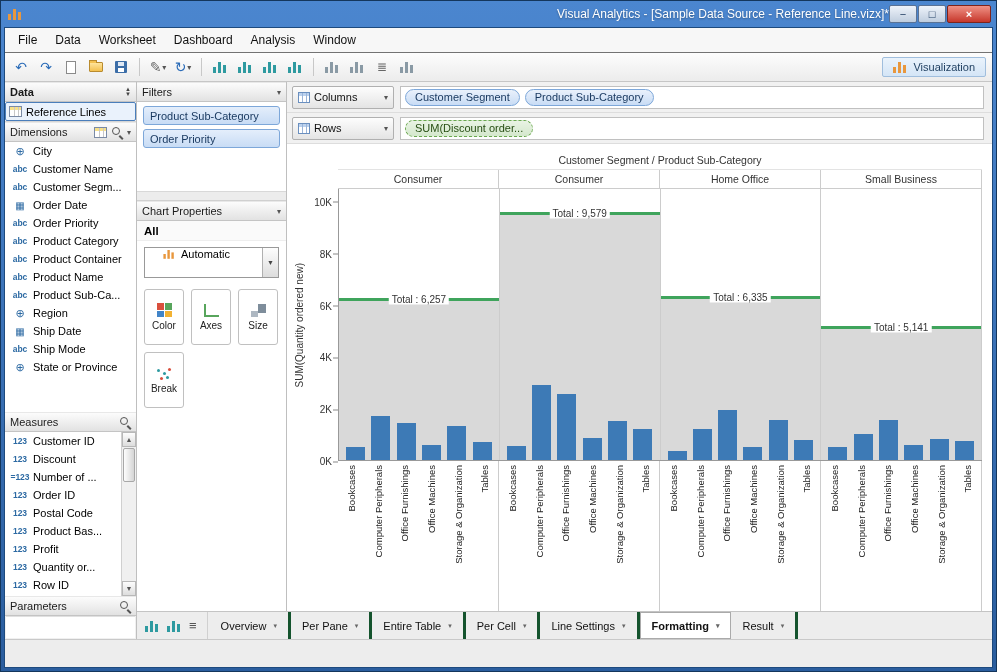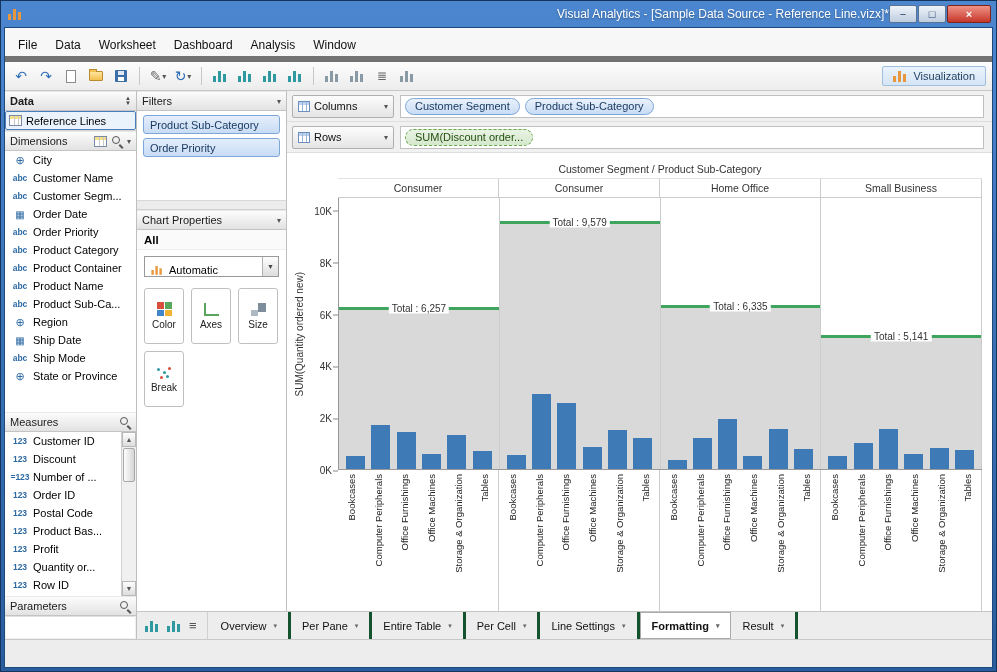--- a/index.html
+++ b/index.html
@@ -8,21 +8,21 @@
   
   .titlebar{height:26px;display:flex;align-items:center;color:#fff;font-size:12px}
   .app-icon{width:16px;height:14px;margin:0 6px 0 4px}
   .title{flex:1;text-align:right;text-shadow:0 1px 2px rgba(0,0,0,.35);white-space:nowrap;overflow:hidden}
   .win-btns{display:flex;gap:1px;margin-right:2px}
   .win-btn{height:18px;display:flex;align-items:center;justify-content:center;font-size:11px;border-radius:2px;cursor:default}
   .win-btn.min,.win-btn.max{width:28px;background:linear-gradient(#eef3fa,#bfcdde);border:1px solid #5a7294;color:#1c3a5e}
   .win-btn.close{width:44px;background:linear-gradient(#f09286,#c6372b);border:1px solid #7e231b;color:#fff;font-weight:bold}
   
   .inner{flex:1;min-height:0;background:#f0f0f0;border:1px solid #1d4a7e;display:flex;flex-direction:column}
-  .menubar{height:34px;background:#f7f7f7;border-bottom:6px solid #737373;display:flex;align-items:flex-end;padding-left:4px}
+  .menubar{height:25px;background:#f7f7f7;border-bottom:1px solid #737373;display:flex;align-items:center;padding-left:4px}
   .menu-item{padding:4px 9px;font-size:12px;color:#111}
   .toolbar{height:29px;background:linear-gradient(#fdfdfd,#ececec);border-bottom:1px solid #c6c6c6;display:flex;align-items:center;padding:0 6px;gap:5px}
   .tb-sep{width:1px;height:18px;background:#c8c8c8;margin:0 3px}
   .tb-btn{min-width:20px;height:22px;display:flex;align-items:center;justify-content:center;border-radius:2px;font-size:14px;color:#2b6cb8}
   .tb-btn .chev{font-size:8px;color:#555;margin-left:1px}
   .icon-bars{display:inline-block;width:14px;height:12px;background-repeat:no-repeat;
     background-image:linear-gradient(#2e9aa0,#2e9aa0),linear-gradient(#2e9aa0,#2e9aa0),linear-gradient(#2e9aa0,#2e9aa0);
     background-size:3px 6px,3px 11px,3px 8px;background-position:0 100%,5px 100%,10px 100%}
   .icon-bars.orange{background-image:linear-gradient(#e8973d,#e8973d),linear-gradient(#e8973d,#e8973d),linear-gradient(#e8973d,#e8973d)}
   .icon-bars.gray{background-image:linear-gradient(#8a9aa5,#8a9aa5),linear-gradient(#8a9aa5,#8a9aa5),linear-gradient(#8a9aa5,#8a9aa5)}
@@ -64,21 +64,21 @@
   .param-box{flex:0 0 22px;background:#fff;border-top:1px solid #e0e0e0;margin:0 1px 1px}
   
   .rightcol{flex:1;min-width:0;display:flex;flex-direction:column}
   .workrow{flex:1;min-height:0;display:flex}
   .midpanel{width:150px;background:#fff;border-right:1px solid #bfbfbf;display:flex;flex-direction:column}
   .filters-box{height:90px;background:#fff;border-bottom:1px solid #d8d8d8;padding:4px 6px;display:flex;flex-direction:column;gap:4px}
   .fpill{height:19px;background:linear-gradient(#e4eefb,#c8dcf5);border:1px solid #7da7d9;border-radius:3px;font-size:11px;color:#17375e;display:flex;align-items:center;padding:0 6px;white-space:nowrap;overflow:hidden}
   .splitter{height:9px;background:#ececec;border-bottom:1px solid #d0d0d0}
   .scope-row{height:20px;display:flex;align-items:center;padding:0 7px;font-size:11.5px;font-weight:bold;color:#000;background:#fafafa;border-bottom:1px solid #eee}
   .combo-row{padding:6px 7px 4px}
-  .combo{height:21px;background:#fff;border:1px solid #999;display:flex;align-items:flex-end;gap:5px;padding-left:5px;font-size:11px;color:#000}
+  .combo{height:31px;background:#fff;border:1px solid #999;display:flex;align-items:flex-start;gap:5px;padding-left:17px;font-size:11px;color:#000}
   .combo .icon-bars{transform:scale(.8)}
   .combo-label{flex:1}
   .combo-arrow{width:16px;align-self:stretch;background:linear-gradient(#fdfdfd,#ddd);border-left:1px solid #b0b0b0;display:flex;align-items:center;justify-content:center;font-size:7px;color:#444}
   .prop-btns{display:flex;flex-wrap:wrap;gap:7px;padding:7px}
   .prop-btn{width:40px;height:56px;background:#fff;border:1px solid #c0c0c0;border-radius:3px;display:flex;flex-direction:column;align-items:center;justify-content:center;gap:3px}
   .prop-label{font-size:10px;color:#222}
   .icon-color{width:15px;height:14px;display:grid;grid-template-columns:1fr 1fr;grid-template-rows:1fr 1fr;gap:1px}
   .icon-color span{display:block}
   .icon-axes{width:15px;height:13px;border-left:2px solid #58a55c;border-bottom:2px solid #58a55c}
   .icon-size{width:15px;height:13px;position:relative}

